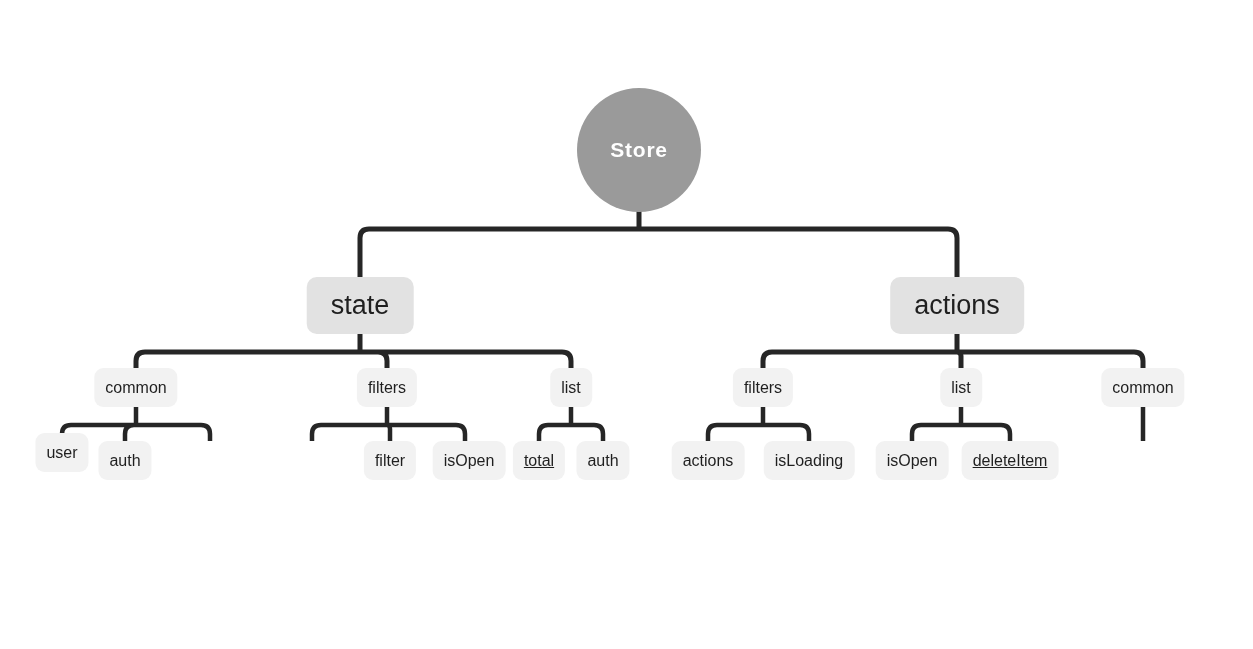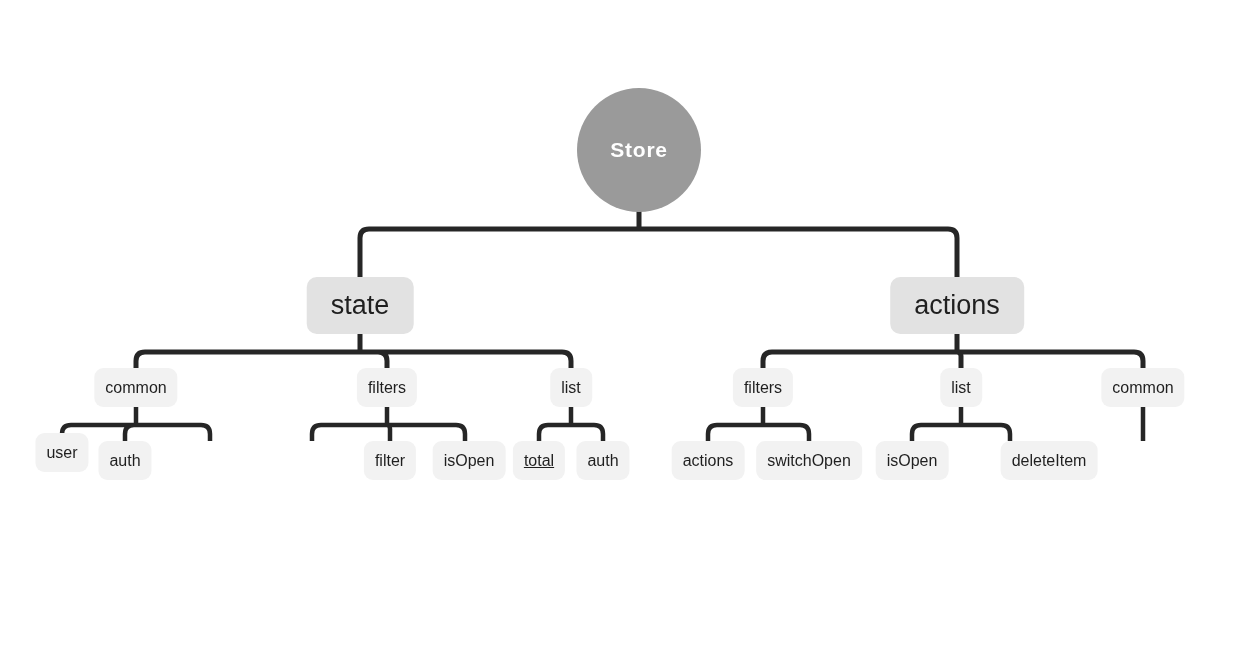--- a/index.html
+++ b/index.html
@@ -122,19 +122,19 @@
   <div class="node leaf" style="left:62px; top:433px;">user</div>
   <div class="node leaf" style="left:125px; top:441px;text-align:right;">auth</div>
 
   <div class="node leaf" style="left:390px; top:441px;">filter</div>
   <div class="node leaf" style="left:469px; top:441px;">isOpen</div>
 
   <div class="node leaf" style="left:539px; top:441px;text-decoration:underline;">total</div>
   <div class="node leaf" style="left:603px; top:441px;">auth</div>
 
   <div class="node leaf" style="left:708px; top:441px;">actions</div>
-  <div class="node leaf" style="left:809px; top:441px;">switchOpen</div>
+  <div class="node leaf" style="left:809px; top:441px;">isLoading</div>
 
   <div class="node leaf" style="left:912px; top:441px;">isOpen</div>
-  <div class="node leaf" style="left:1049px; top:441px;">deleteItem</div>
+  <div class="node leaf" style="left:1010px; top:441px;text-decoration:underline;">deleteItem</div>
 
 
 </div>
 
 </body></html>

